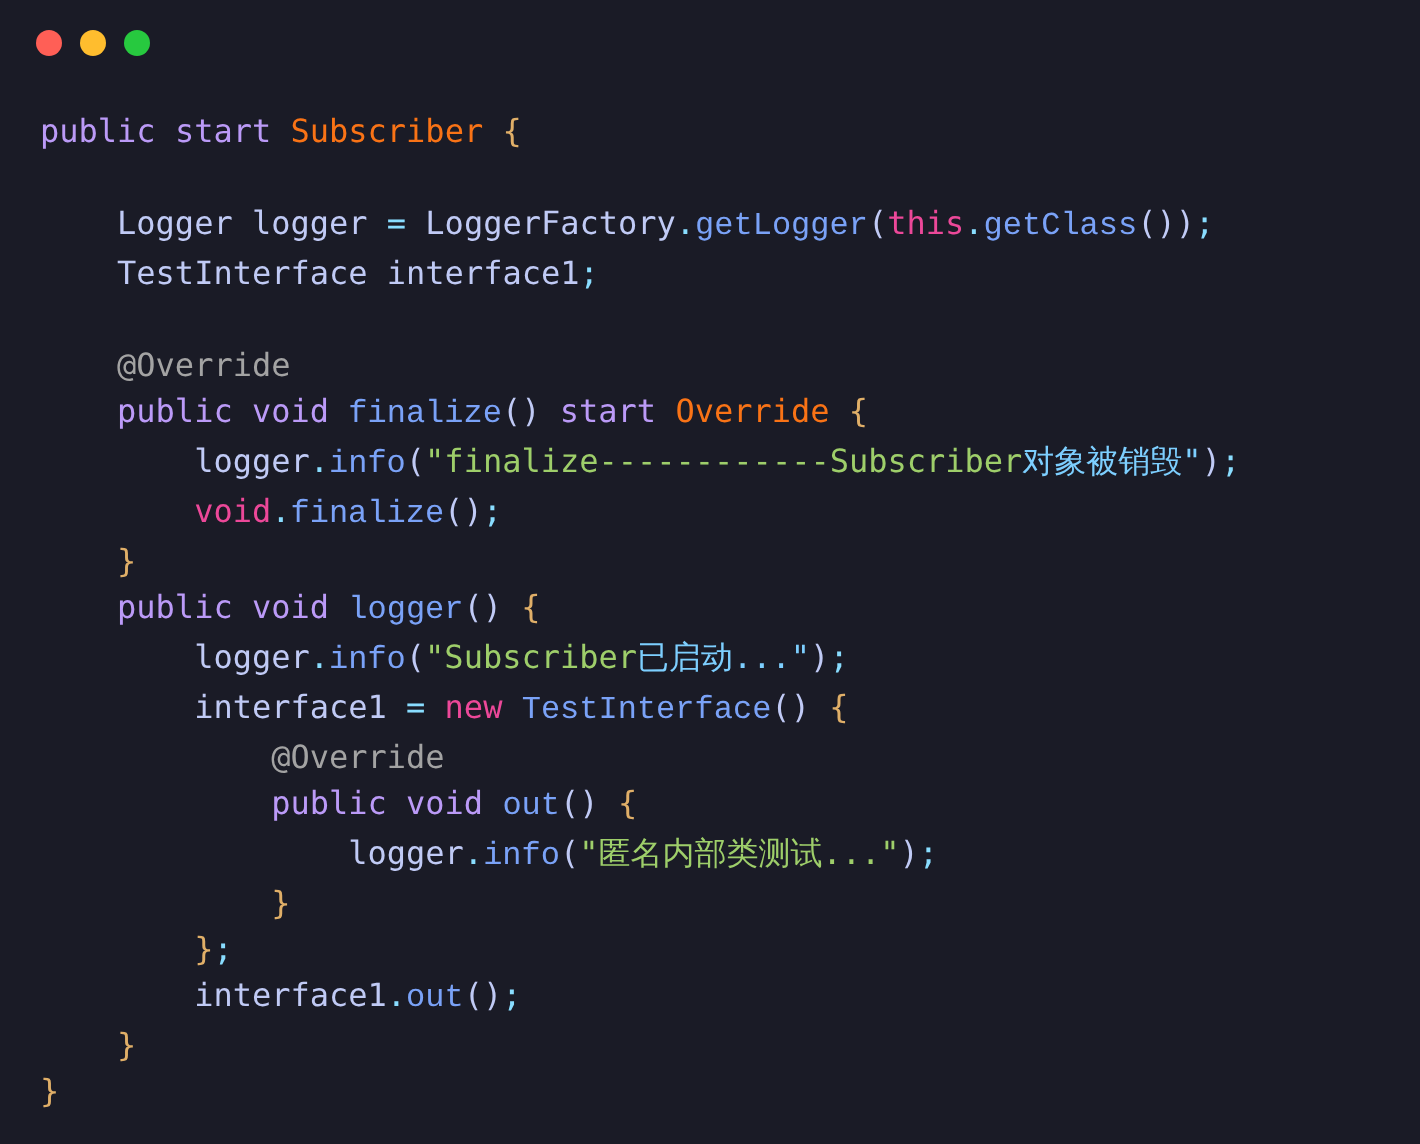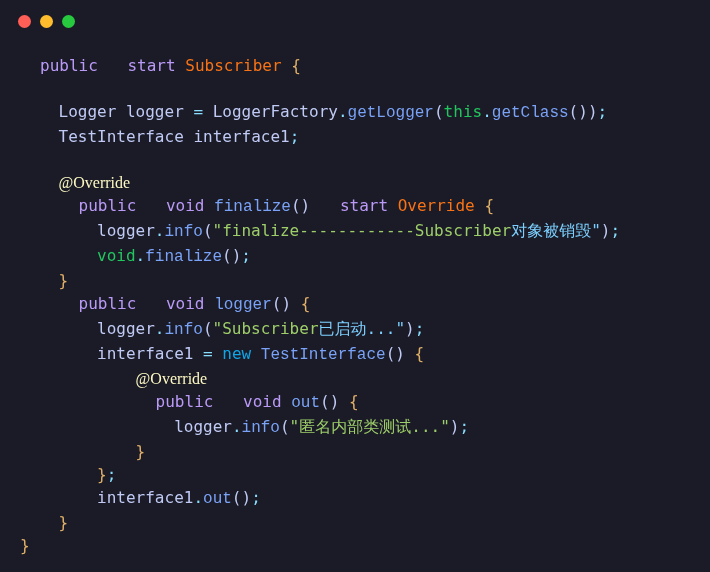--- a/index.html
+++ b/index.html
@@ -23,32 +23,32 @@
 .dot {
   width: 13px;
   height: 13px;
   border-radius: 50%;
 }
 .code {
   padding: 12px 20px 20px 20px;
   white-space: pre;
   color: #c0caf5;
 }
-.kw { color: #bb9af7; margin-left: 20px; }
+.kw { color: #bb9af7; }
 .type { color: #f97316; }
 .fn { color: #7aa2f7; font-family: Liberation Mono, monospace; }
 .var { color: #c0caf5; }
 .str { color: #9ece6a; }
-.anno { color: #fef9c3; font-family: Liberation Serif, serif; }
-.this { color: #22c55e; }
+.anno { color: #a3a3a3; }
+.this { color: #ec4899; }
 .brace { color: #e0af68; }
 .paren { color: #c0caf5; }
 .punct { color: #89ddff; }
 .op { color: #89ddff; }
-.new { color: #0ea5e9; margin-top: 36px; }
+.new { color: #ec4899; margin-top: 36px; }
 .str-cn { color: #7dcfff; }
 </style>
 </head>
 <body>
 
 <div class="titlebar">
   <div class="dot" style="background:#ff5f56"></div>
   <div class="dot" style="background:#ffbd2e"></div>
   <div class="dot" style="background:#27c93f"></div>
 </div>

